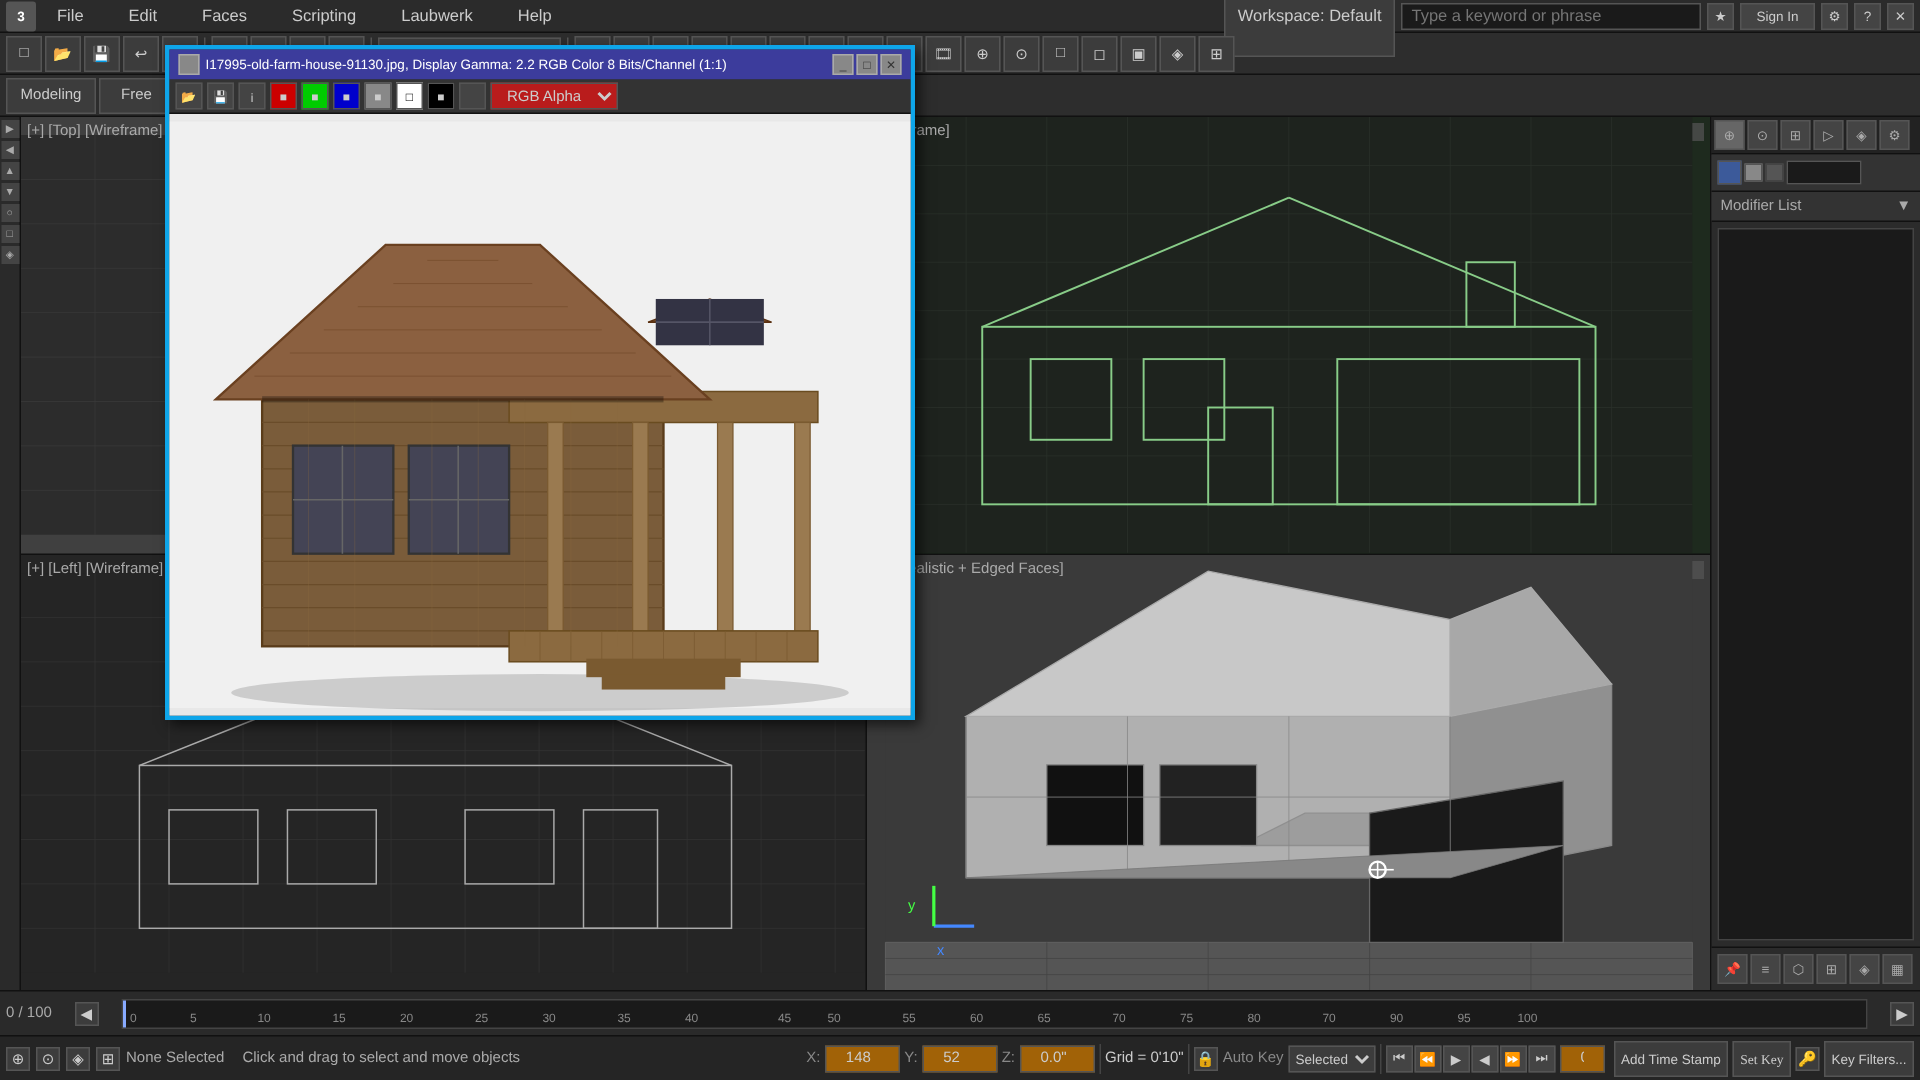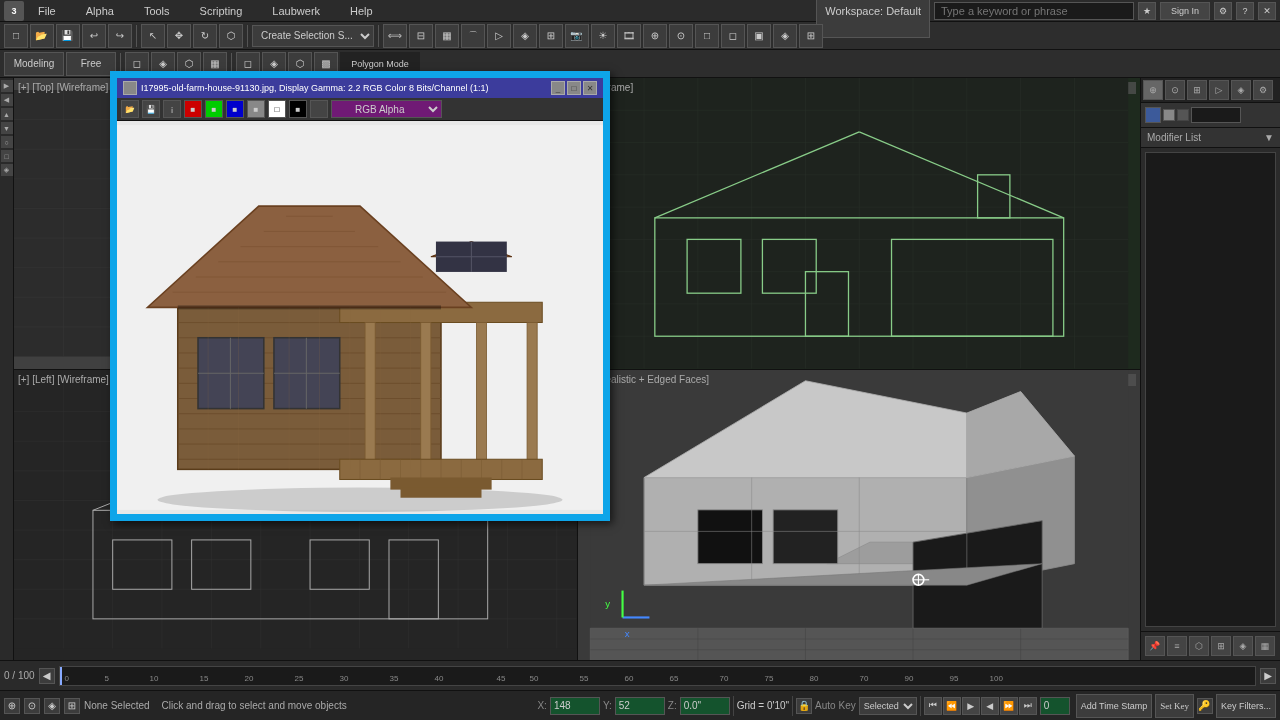--- a/index.html
+++ b/index.html
@@ -233,21 +233,21 @@
     }
 
     
     .timeline {
       height: 30px;
       background: #2a2a2a;
       border-top: 1px solid #111;
       display: flex;
       align-items: center;
       padding: 0 4px;
-      gap: 4px;
+      gap: 15px;
     }
     .timeline-track {
       flex: 1;
       height: 20px;
       background: #1a1a1a;
       border: 1px solid #444;
       position: relative;
       display: flex;
       align-items: center;
     }
@@ -276,47 +276,46 @@
       font-size: 10px;
       color: #aaa;
     }
     .status-label {
       color: #888; font-size: 10px;
     }
     .status-value {
       color: #ccc; font-size: 10px;
     }
     .status-input {
-      background: #14532d;
+      background: #a16207;
       border: 1px solid #555;
       color: #ccc;
       font-size: 10px;
       width: 50px;
       height: 18px;
-      padding: 0 3px;
+      padding: 0 13px;
     }
     .status-separator {
       width: 1px; height: 20px; background: #444;
     }
     .taskbar-spacer { flex: 1; }
 
     
     .image-dialog {
       position: fixed;
       top: 30px;
       left: 110px;
       width: 500px;
       height: 450px;
       background: #2a2a2a;
-      border: 7px solid #0ea5e9;
+      border: 3px solid #0ea5e9;
       z-index: 100;
       display: flex;
       flex-direction: column;
       box-shadow: 3px 3px 8px rgba(0,0,0,0.6);
-      margin-top: 41px;
     }
     .dialog-titlebar {
       background: #3c3c9c;
       padding: 3px 6px;
       display: flex;
       align-items: center;
       justify-content: space-between;
       font-size: 10px;
       color: #fff;
     }
@@ -339,26 +338,26 @@
       border-bottom: 1px solid #111;
     }
     .dialog-tb-btn {
       width: 18px; height: 18px;
       background: #444;
       border: 1px solid #555;
       display: flex; align-items: center; justify-content: center;
       font-size: 8px; cursor: pointer; color: #ccc;
     }
     .dialog-select {
-      background: #701a75;
+      background: #b91c1c;
       border: 1px solid #555;
       color: #ccc;
       font-size: 10px;
       height: 18px;
-      padding: 0 19px;
+      padding: 0 6px;
     }
     .dialog-image-area {
       flex: 1;
       background: #e8e8e8;
       display: flex;
       align-items: center;
       justify-content: center;
       overflow: hidden;
     }
 
@@ -389,22 +388,22 @@
       cursor: pointer;
     }
   </style>
 </head>
 <body>
 
 <div class="menu-bar">
   <div class="menu-bar-logo">3</div>
   <div class="menu-items">
     <span class="menu-item">File</span>
-    <span class="menu-item">Alpha</span>
-    <span class="menu-item">Tools</span>
+    <span class="menu-item">Edit</span>
+    <span class="menu-item">Faces</span>
     <span class="menu-item">Scripting</span>
     <span class="menu-item">Laubwerk</span>
     <span class="menu-item">Help</span>
   </div>
   <button class="workspace-btn">Workspace: Default</button>
   <input class="search-box" type="text" placeholder="Type a keyword or phrase" style="">
   <div class="top-right-icons">
     <div class="top-icon">★</div>
     <div class="top-icon" style="width:50px;font-size:9px;">Sign In</div>
     <div class="top-icon">⚙</div>

